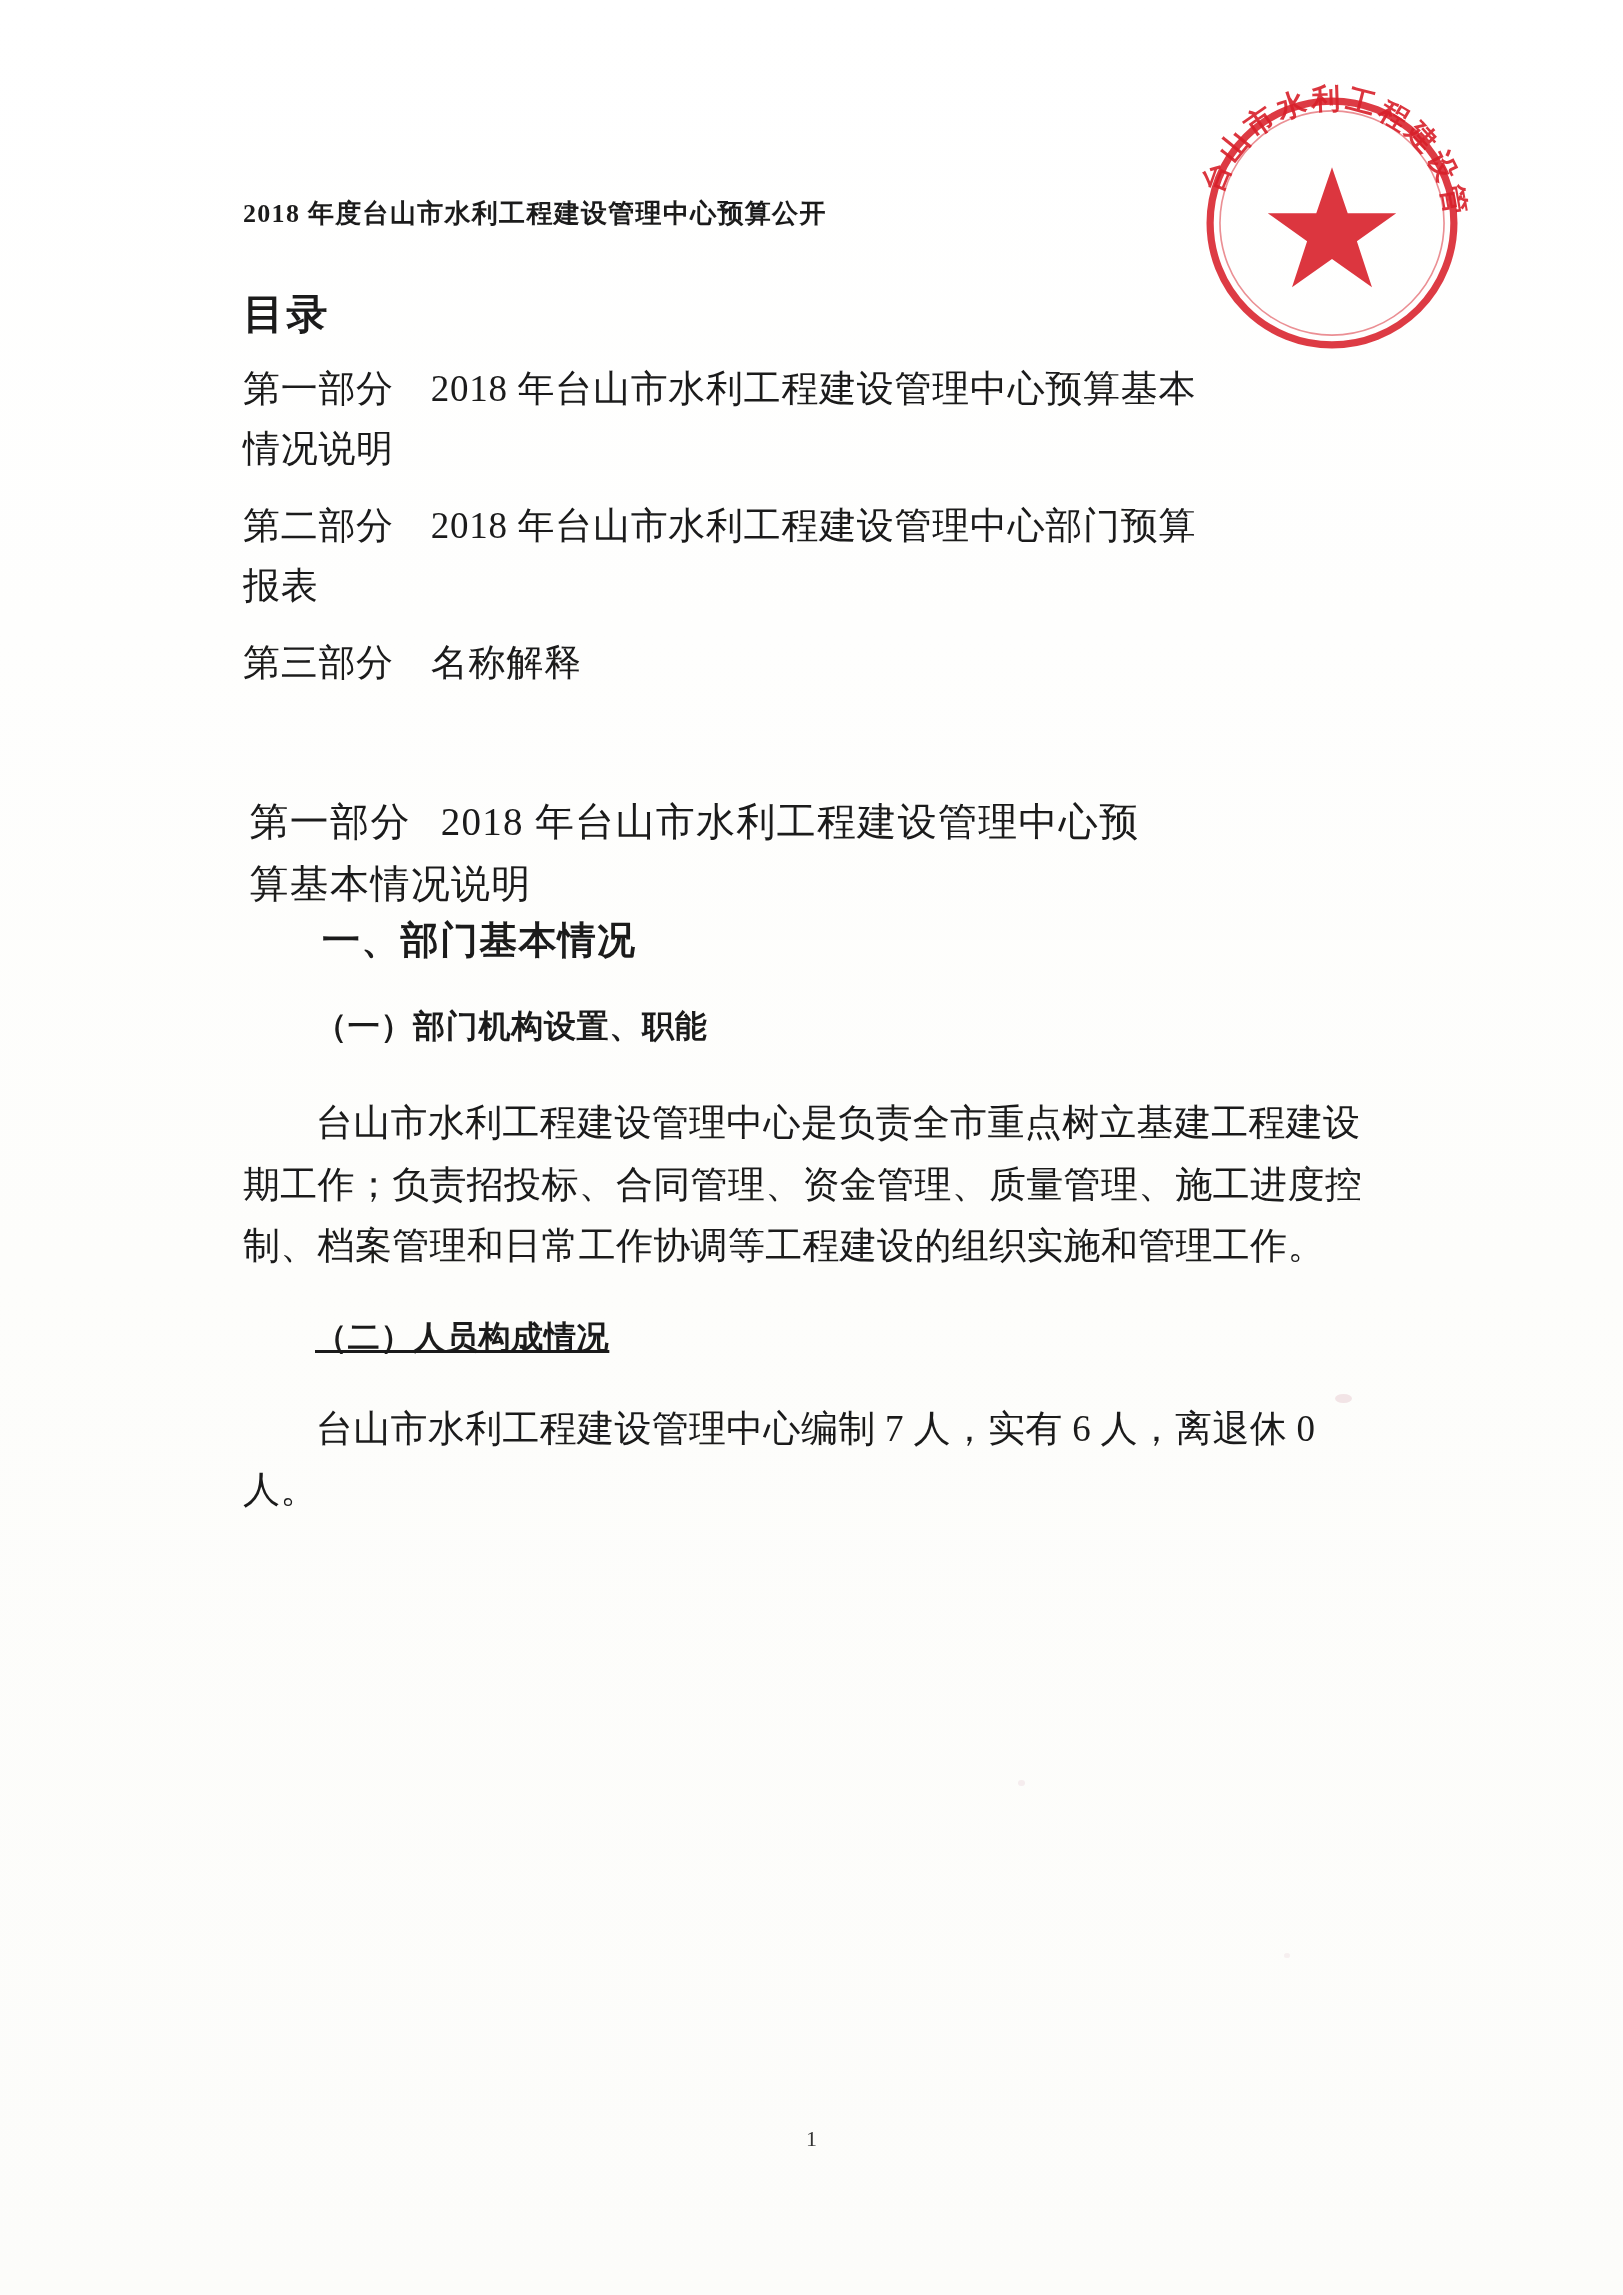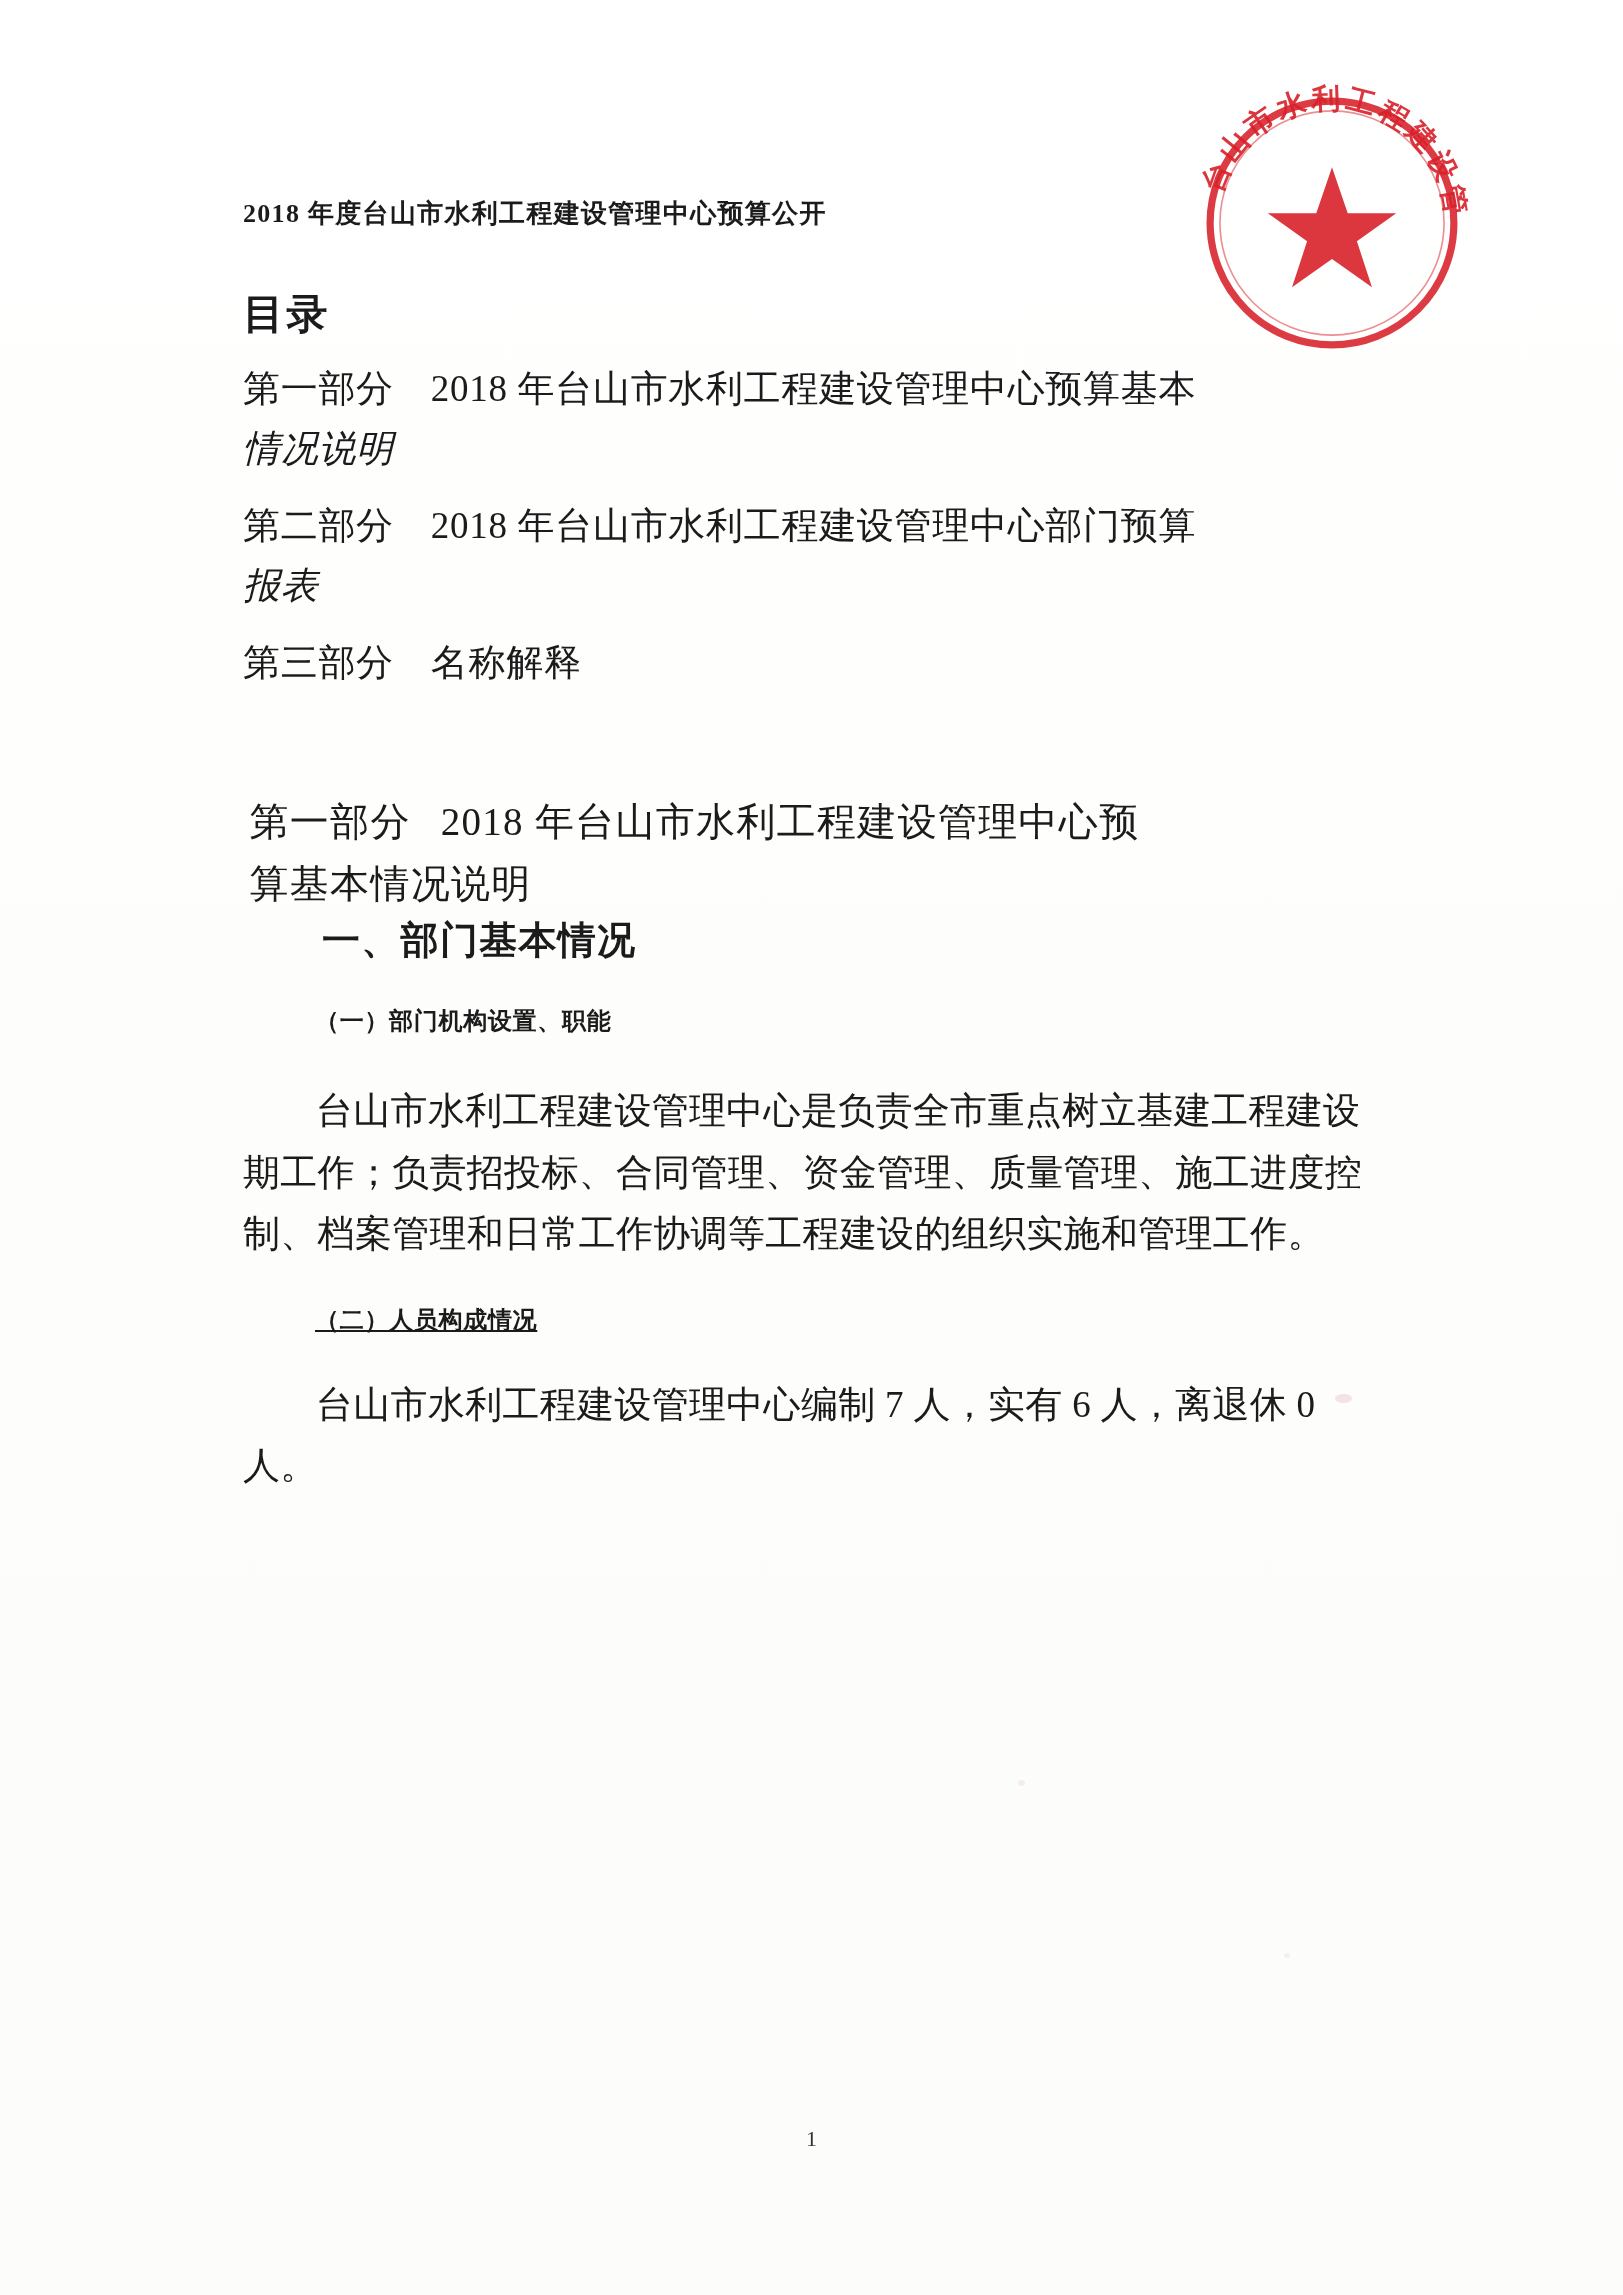--- a/index.html
+++ b/index.html
@@ -55,21 +55,20 @@
   }
   .toc-line .gap {
     display: inline-block;
     width: 37px;
   }
   .toc-cont {
     font-size: 37px;
     line-height: 1.62;
     letter-spacing: 0.7px;
     font-weight: 500;
-    font-style: italic;
   }
   .part-title {
     font-size: 39px;
     font-weight: 400;
     letter-spacing: 1.3px;
     text-align: left;
     margin-top: 98px;
     line-height: 1.6;
     padding: 0 6.5px;
   }
@@ -77,21 +76,21 @@
     display: inline-block;
     margin-right: 30px;
   }
   .h-sec {
     font-size: 38px;
     font-weight: 700;
     letter-spacing: 1.3px;
     padding-left: 79px;
   }
   .h-sub {
-    font-size: 24px;
+    font-size: 32px;
     font-weight: 700;
     letter-spacing: 0.7px;
     margin-top: 39px;
     padding-left: 72px;
   }
   .para {
     font-size: 37px;
     line-height: 1.66;
     letter-spacing: 0.3px;
     margin-top: 43px;

